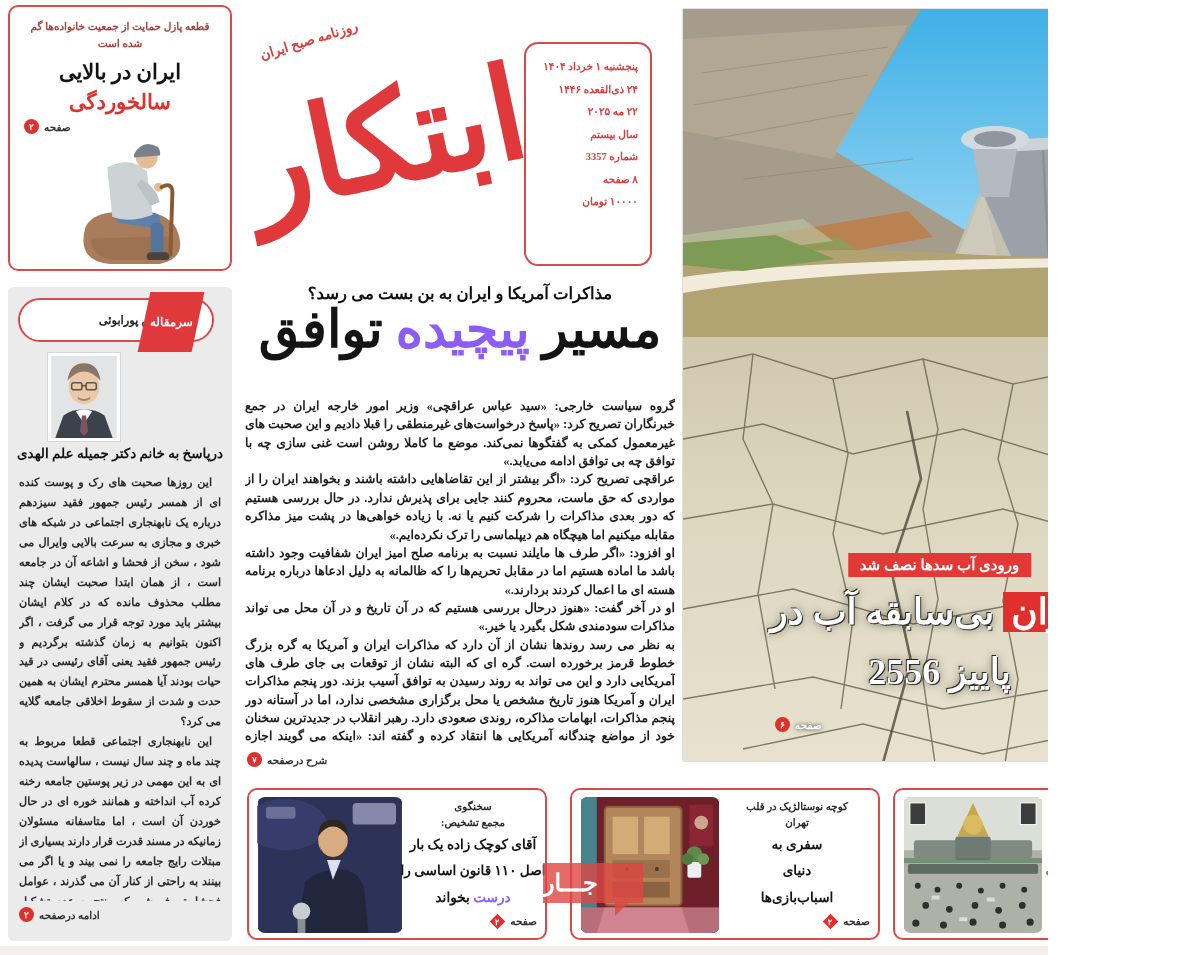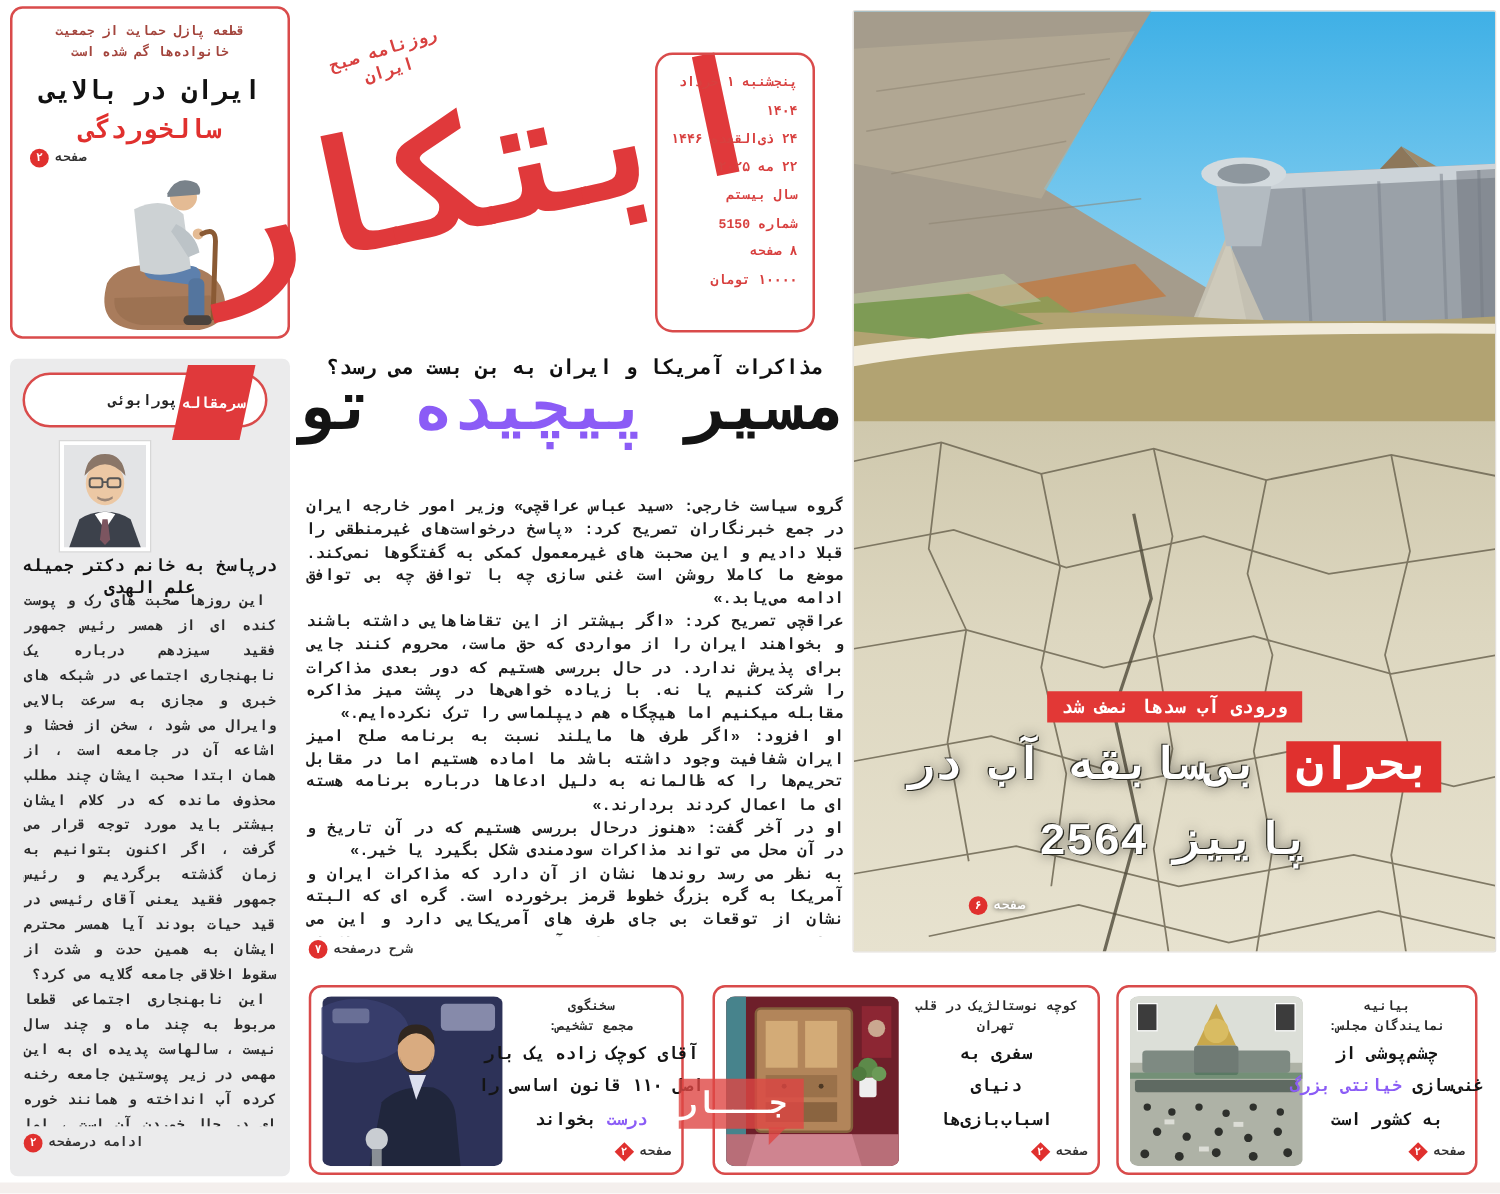--- a/index.html
+++ b/index.html
@@ -1,17 +1,17 @@
 <!DOCTYPE html>
 <html lang="fa"><head>
 <meta charset="utf-8">
 <style>
   html,body{margin:0;padding:0;background:#fff;}
-  .page{position:relative;width:1200px;height:955px;background:#ffffff;overflow:hidden;
-        font-family:Liberation Mono, monospace;color:#1b1b1b;}
+  .page{position:relative;width:1048px;height:955px;background:#ffffff;overflow:hidden;
+        font-family:Liberation Serif, serif;color:#1b1b1b;}
   .abs{position:absolute;}
   .fa{direction:rtl;unicode-bidi:embed;}
   .red{color:#8b5cf6;}
   
   .badge{display:flex;align-items:center;gap:5px;direction:ltr;}
   .circ{width:15px;height:15px;border-radius:50%;background:#e0302e;color:#fff;
         font-size:9px;font-weight:700;display:flex;align-items:center;justify-content:center;flex:0 0 auto;}
   .diam{width:11px;height:11px;background:#e0302e;transform:rotate(45deg);display:flex;
         align-items:center;justify-content:center;flex:0 0 auto;margin:2px;}
   .diam i{transform:rotate(-45deg);font-style:normal;color:#fff;font-size:8.5px;font-weight:700;}
@@ -116,21 +116,21 @@
     </div>
   </section>
 
   <div class="abs tagline fa">روزنامه صبح ایران</div>
   <div class="abs logo fa">ابتکار</div>
   <div class="abs datebox fa">
     <div class="dateline">پنجشنبه ۱ خرداد ۱۴۰۴</div>
     <div class="dateline">۲۴ ذی‌القعده ۱۴۴۶</div>
     <div class="dateline">۲۲ مه ۲۰۲۵</div>
     <div class="dateline">سال بیستم</div>
-    <div class="dateline">شماره 5150</div>
+    <div class="dateline">شماره 3357</div>
     <div class="dateline">۸ صفحه</div>
     <div class="dateline">۱۰۰۰۰ تومان</div>
   </div>
 
   <section class="abs photocard">
     <div class="photosvg">
       <svg width="515" height="754" viewBox="0 0 515 754" preserveAspectRatio="none">
         <defs>
           <linearGradient id="skyg" x1="0" y1="0" x2="0" y2="1">
             <stop offset="0" stop-color="#3fb0e6"></stop>
@@ -188,21 +188,21 @@
           <path d="M60 740 L180 715 L300 745 L420 720 L515 742"></path>
         </g>
         <path d="M200 754 L228 652 L208 560 L238 470 L224 402" stroke="#4f4a3a" stroke-width="2.6" fill="none" opacity="0.8"></path>
       </svg>
     </div>
     <div class="wkicker fa">ورودی آب سدها نصف شد</div>
     <div class="wtitle fa" style="top:582px;">
       <span class="hl">بحران</span>
       <span>بی‌سابقه آب در</span>
     </div>
-    <div class="wtitle fa" style="top:642px;">پاییز 2564</div>
+    <div class="wtitle fa" style="top:642px;">پاییز 2556</div>
     <div class="badge wbadge">
       <span class="circ">۶</span>
       <span class="badge-label">صفحه</span>
     </div>
   </section>
 
   <div class="abs mkicker fa">مذاکرات آمریکا و ایران به بن بست می رسد؟</div>
   <h1 class="abs mheadline fa">
     <span>مسیر</span>
     <span class="red">پیچیده</span>

